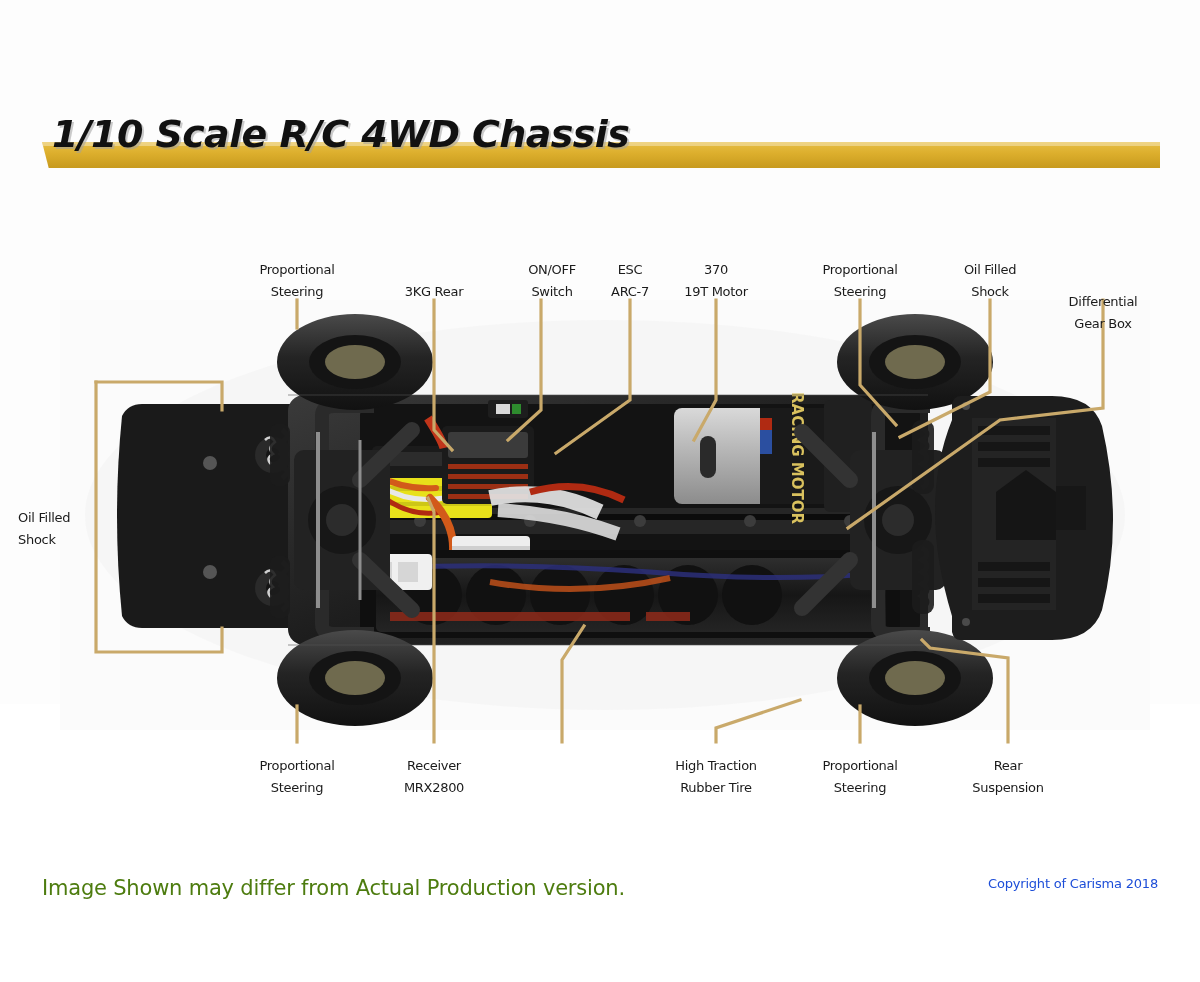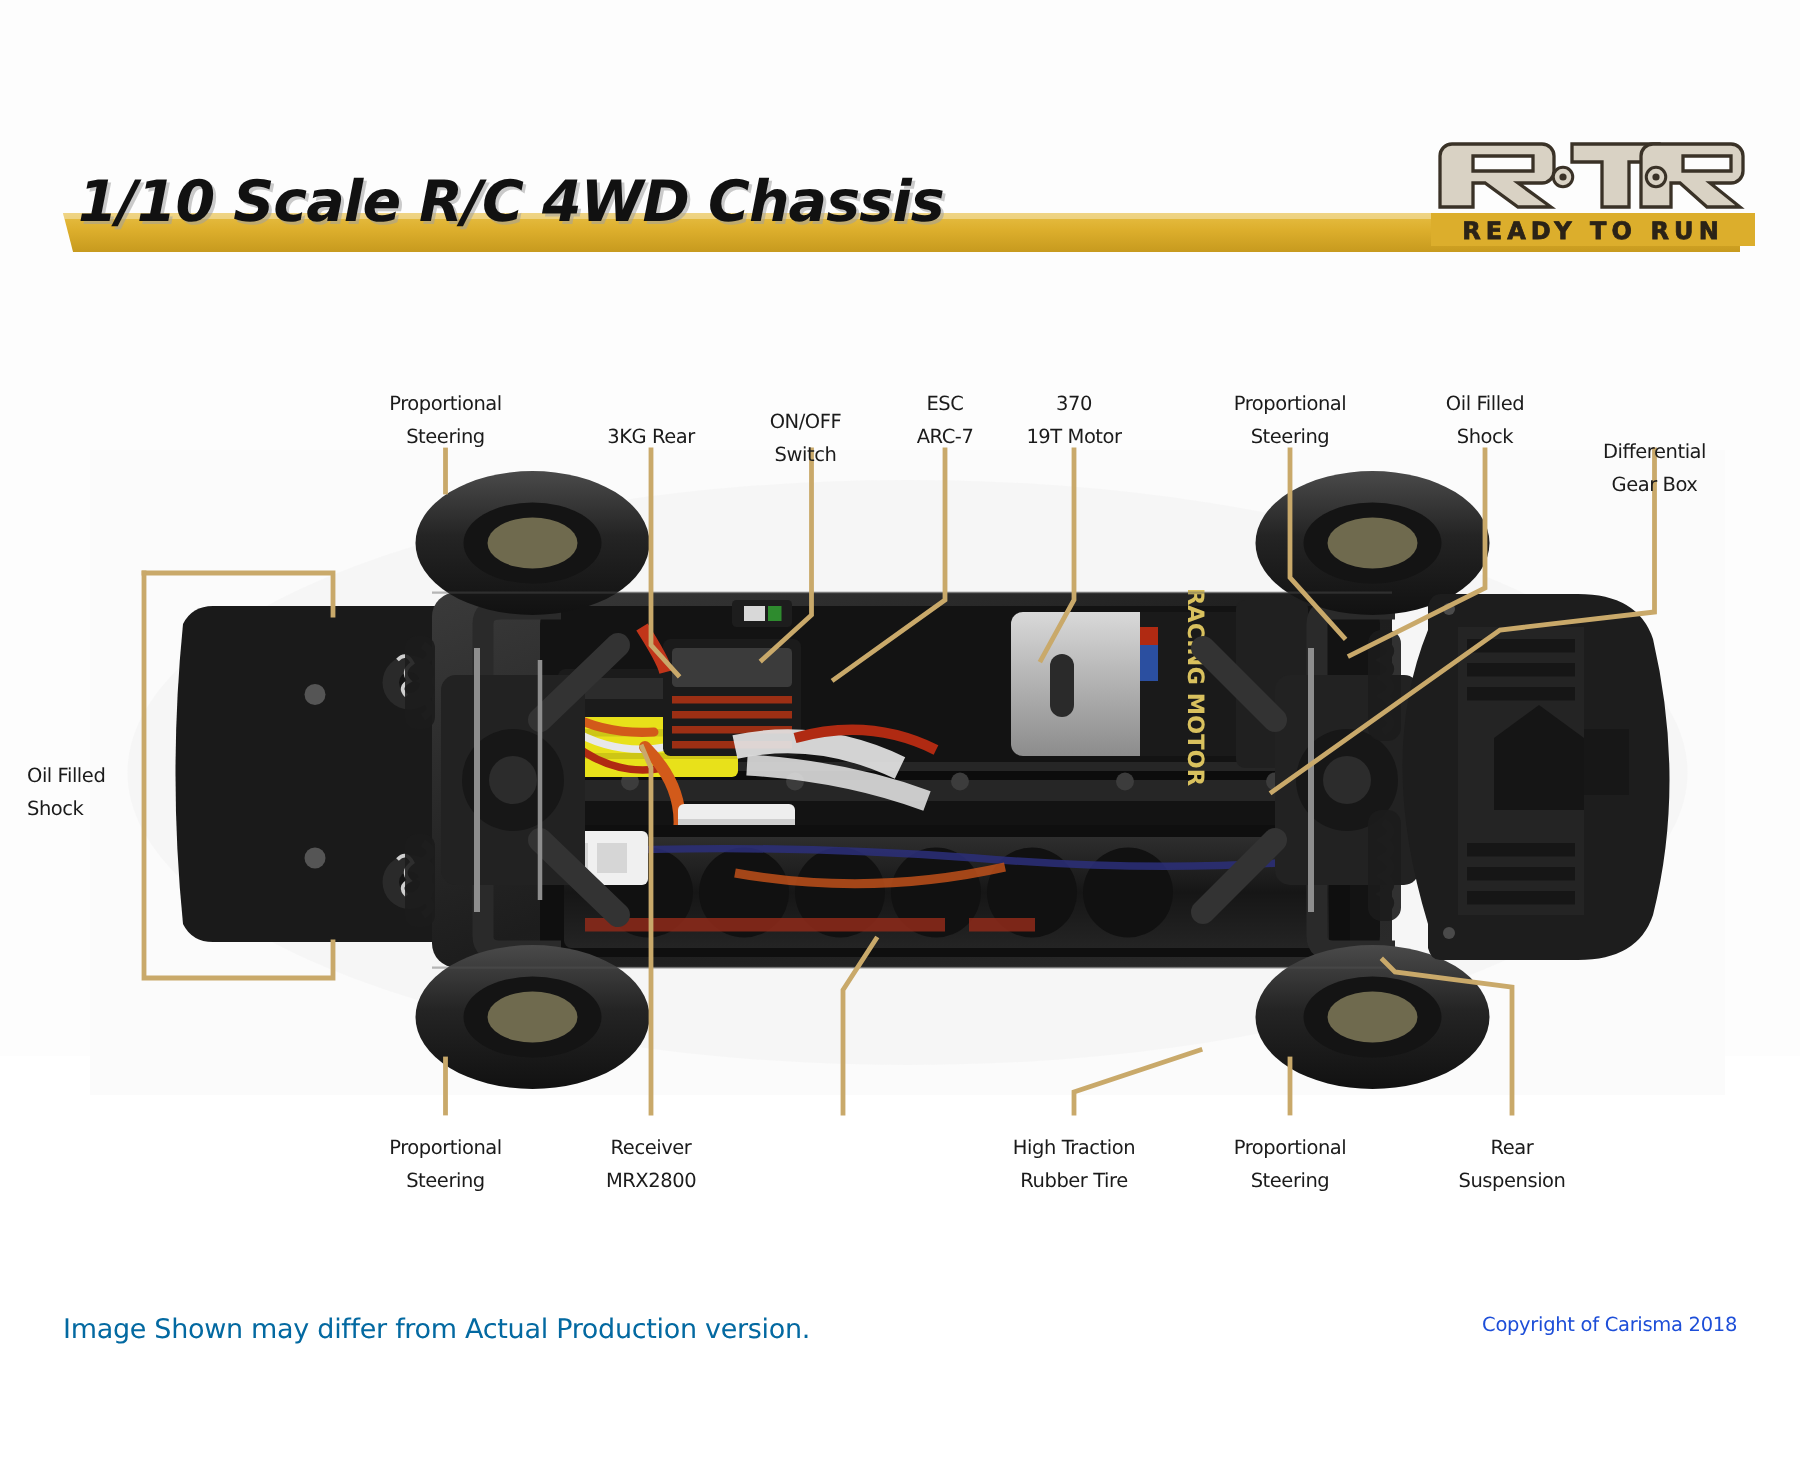--- a/index.html
+++ b/index.html
@@ -55,57 +55,36 @@
   
   #leaders{position:absolute;left:0;top:0;width:1200px;height:982px;pointer-events:none;}
 
   
   .photo{position:absolute;left:60px;top:300px;width:1090px;height:430px;}
   .photo svg{display:block;}
 
   
   .footer-left{
     position:absolute;left:42px;top:876px;
-    font-size:18px;color:#0369a1;letter-spacing:-0.2px;
+    font-size:21px;color:#4d7c0f;letter-spacing:-0.2px;
   }
   .footer-right{
     position:absolute;right:42px;top:876px;
     font-size:13px;color:#1d4ed8;letter-spacing:-0.2px;
   }
 </style>
 </head>
 <body>
 
 <div id="page">
 
   <div class="header">
     <div class="gold-bar"></div>
     <div class="title">1/10 Scale R/C 4WD Chassis</div>
 
-    <div class="rtr">
-      <svg width="220" height="84" viewBox="0 0 220 84">
-
-        <rect x="2" y="52" width="216" height="22" fill="#dcae2c"></rect>
-
-        <g stroke="#3a3227" stroke-width="2.2" fill="#d9d2c4">
-          <path d="M22 6 h54 a8 8 0 0 1 8 8 v10 a8 8 0 0 1 -8 8 h-16 l22 16 h-22 L38 32 h-8 v16 h-22 V14 a8 8 0 0 1 8 -8 z
-                   M30 14 v10 h40 v-10 z"></path>
-          <path d="M96 6 h58 v12 h-20 v30 h-18 v-30 h-20 z"></path>
-          <path d="M160 6 h42 a8 8 0 0 1 8 8 v10 a8 8 0 0 1 -8 8 h-14 l20 16 h-22 l-18 -16 h-6 v16 h-20 V14 a8 8 0 0 1 8 -8 z
-                   M170 14 v10 h32 v-10 z"></path>
-        </g>
-
-        <circle cx="90" cy="28" r="6.5" fill="#d9d2c4" stroke="#3a3227" stroke-width="2"></circle>
-        <circle cx="90" cy="28" r="2.4" fill="#3a3227"></circle>
-        <circle cx="152" cy="28" r="6.5" fill="#d9d2c4" stroke="#3a3227" stroke-width="2"></circle>
-        <circle cx="152" cy="28" r="2.4" fill="#3a3227"></circle>
-
-        <text x="110" y="69" text-anchor="middle" font-family="DejaVu Sans, Liberation Sans, sans-serif" font-size="16" font-weight="bold" letter-spacing="3.4" fill="#2b2317" stroke="#2b2317" stroke-width="0.5">READY TO RUN</text>
-      </svg>
-    </div>
   </div>
 
   <div class="photo">
     <svg width="1090" height="430" viewBox="0 0 1090 430">
       <defs>
         <linearGradient id="tireG" x1="0" y1="0" x2="0" y2="1">
           <stop offset="0%" stop-color="#4a4a4a"></stop>
           <stop offset="45%" stop-color="#242424"></stop>
           <stop offset="100%" stop-color="#111"></stop>
         </linearGradient>
@@ -350,21 +329,21 @@
 
       <path d="M860 742 L860 706"></path>
 
       <path d="M1008 742 L1008 658 L930 648 L922 640"></path>
     </g>
   </svg>
 
   <div class="lbl" style="left:297px;top:259px;">Proportional
 Steering</div>
   <div class="lbl" style="left:434px;top:281px;">3KG Rear</div>
-  <div class="lbl" style="left:537px;top:259px;margin-top:12px;">ON/OFF
+  <div class="lbl" style="left:552px;top:259px;">ON/OFF
 Switch</div>
   <div class="lbl" style="left:630px;top:259px;">ESC
 ARC-7</div>
   <div class="lbl" style="left:716px;top:259px;">370
 19T Motor</div>
   <div class="lbl" style="left:860px;top:259px;">Proportional
 Steering</div>
   <div class="lbl" style="left:990px;top:259px;">Oil Filled
 Shock</div>
   <div class="lbl" style="left:1103px;top:259px;margin-top:32px;">Differential

